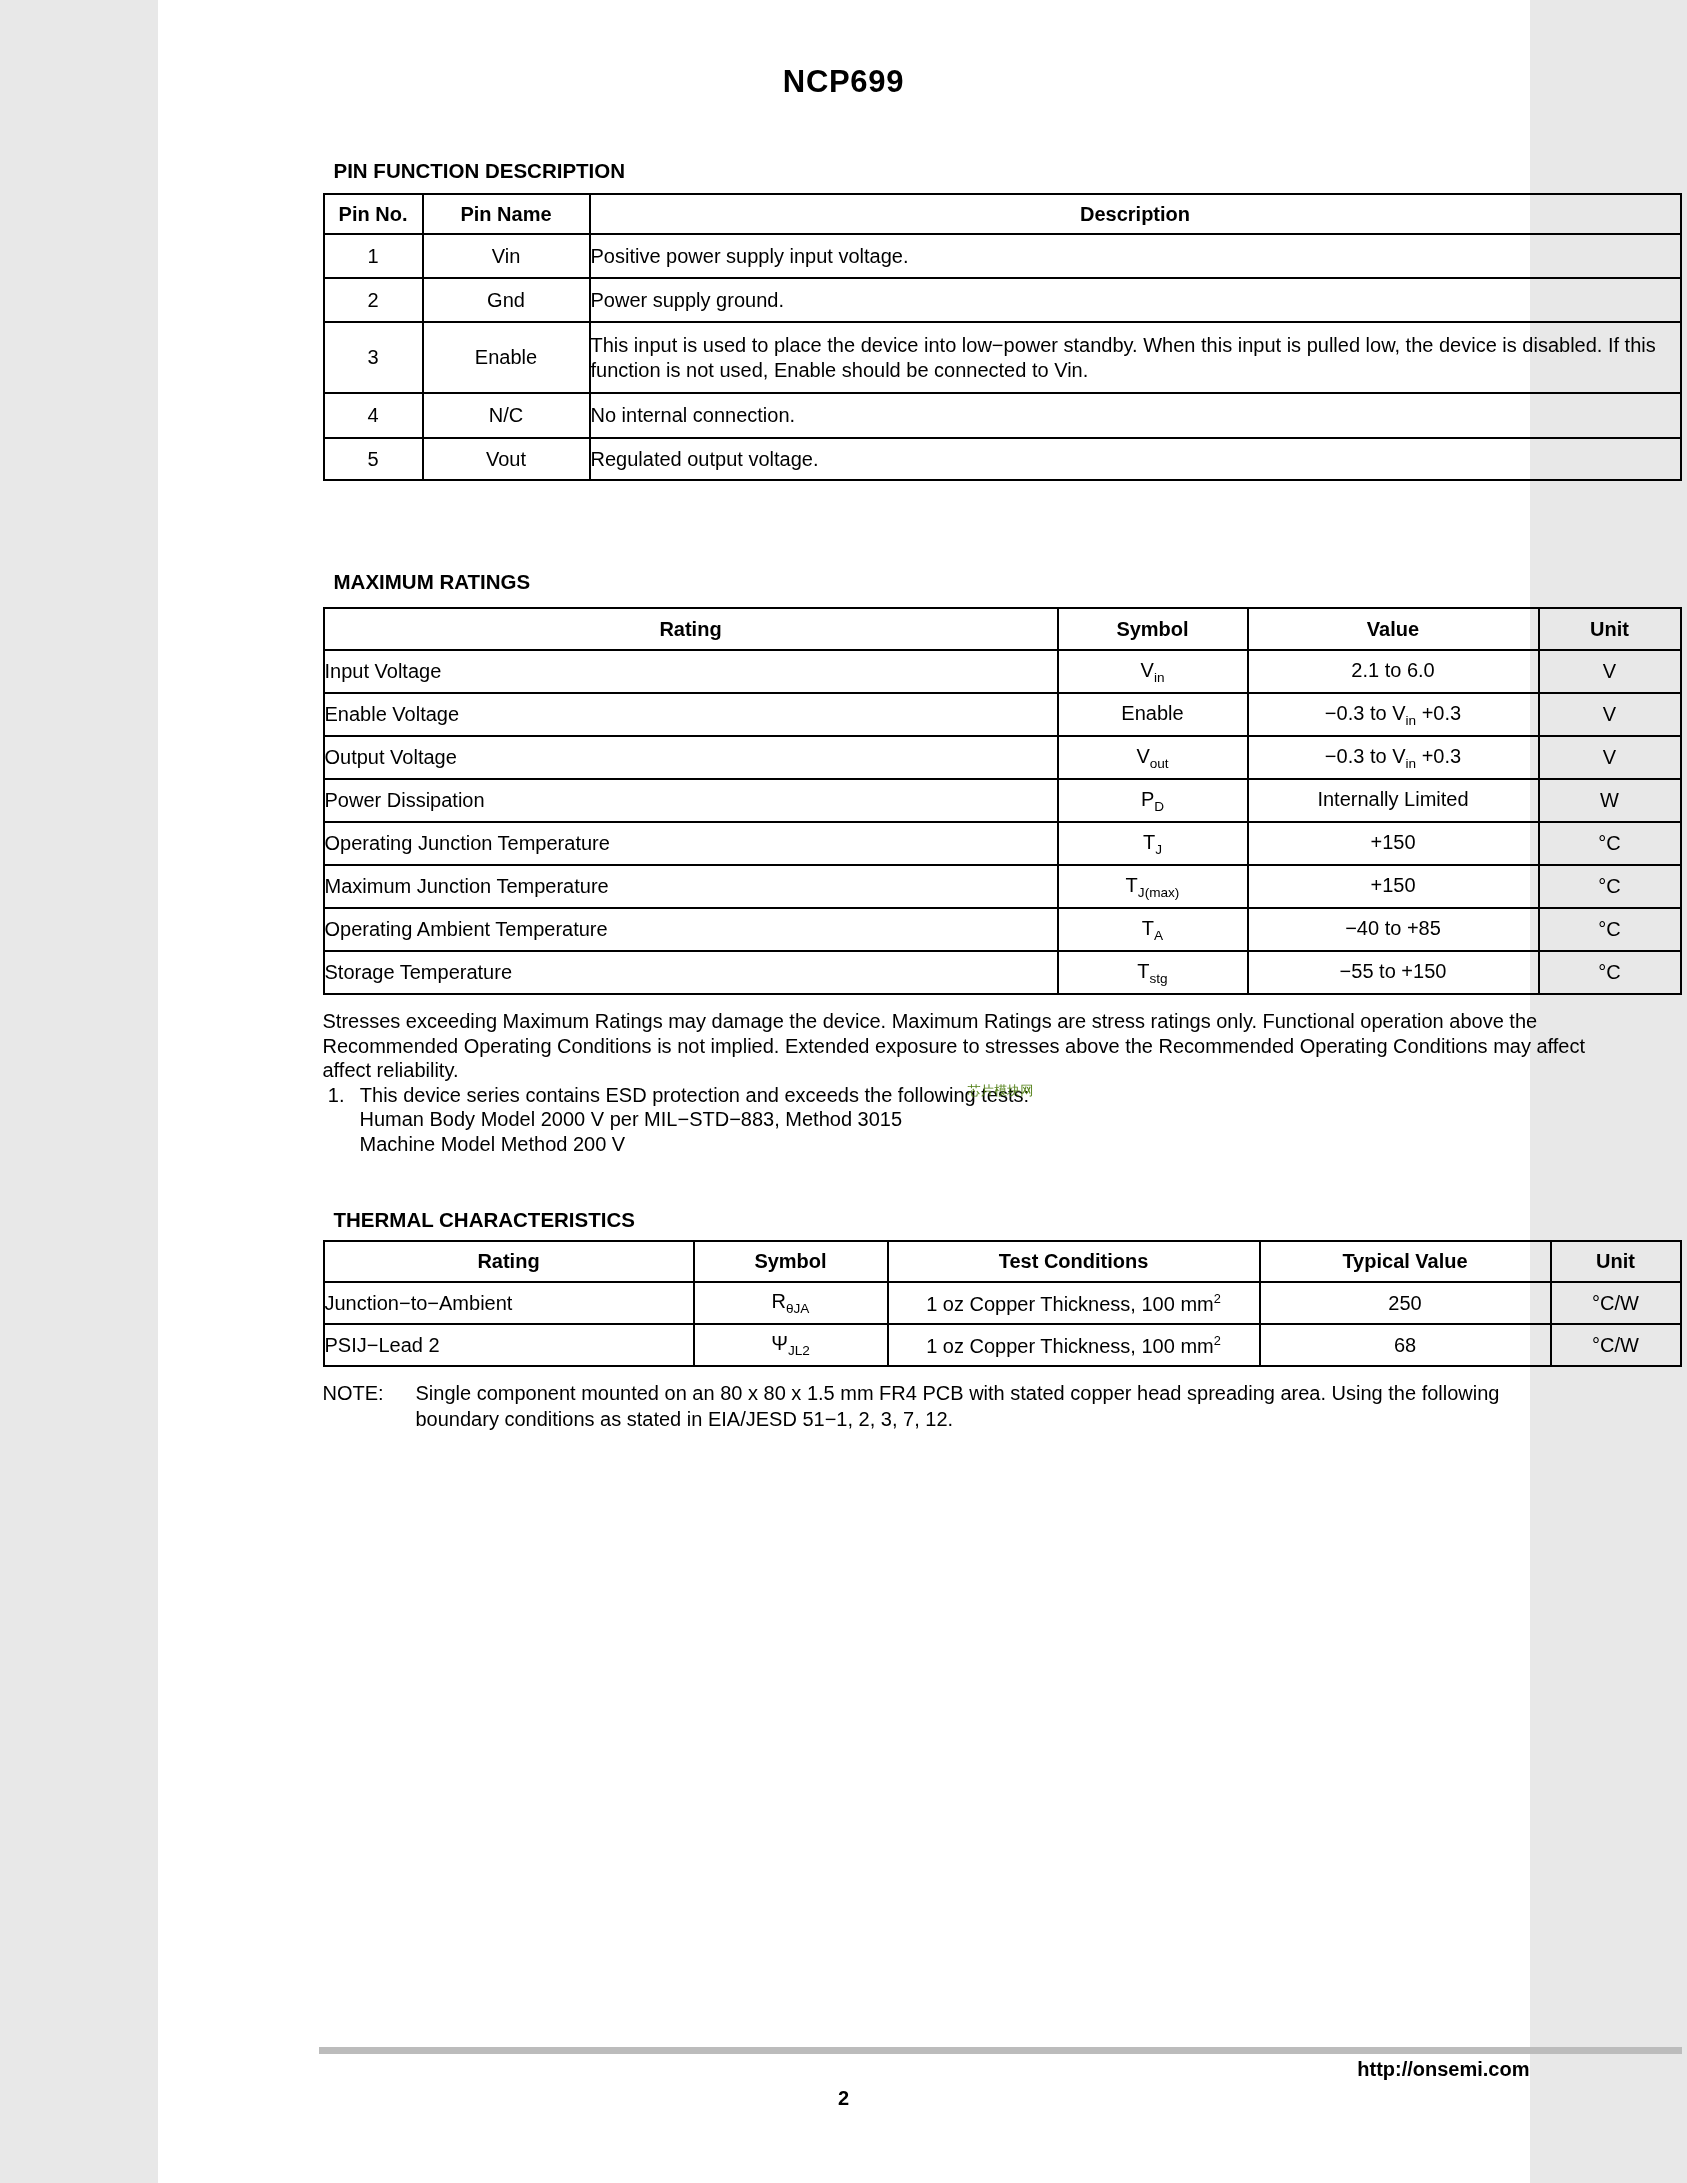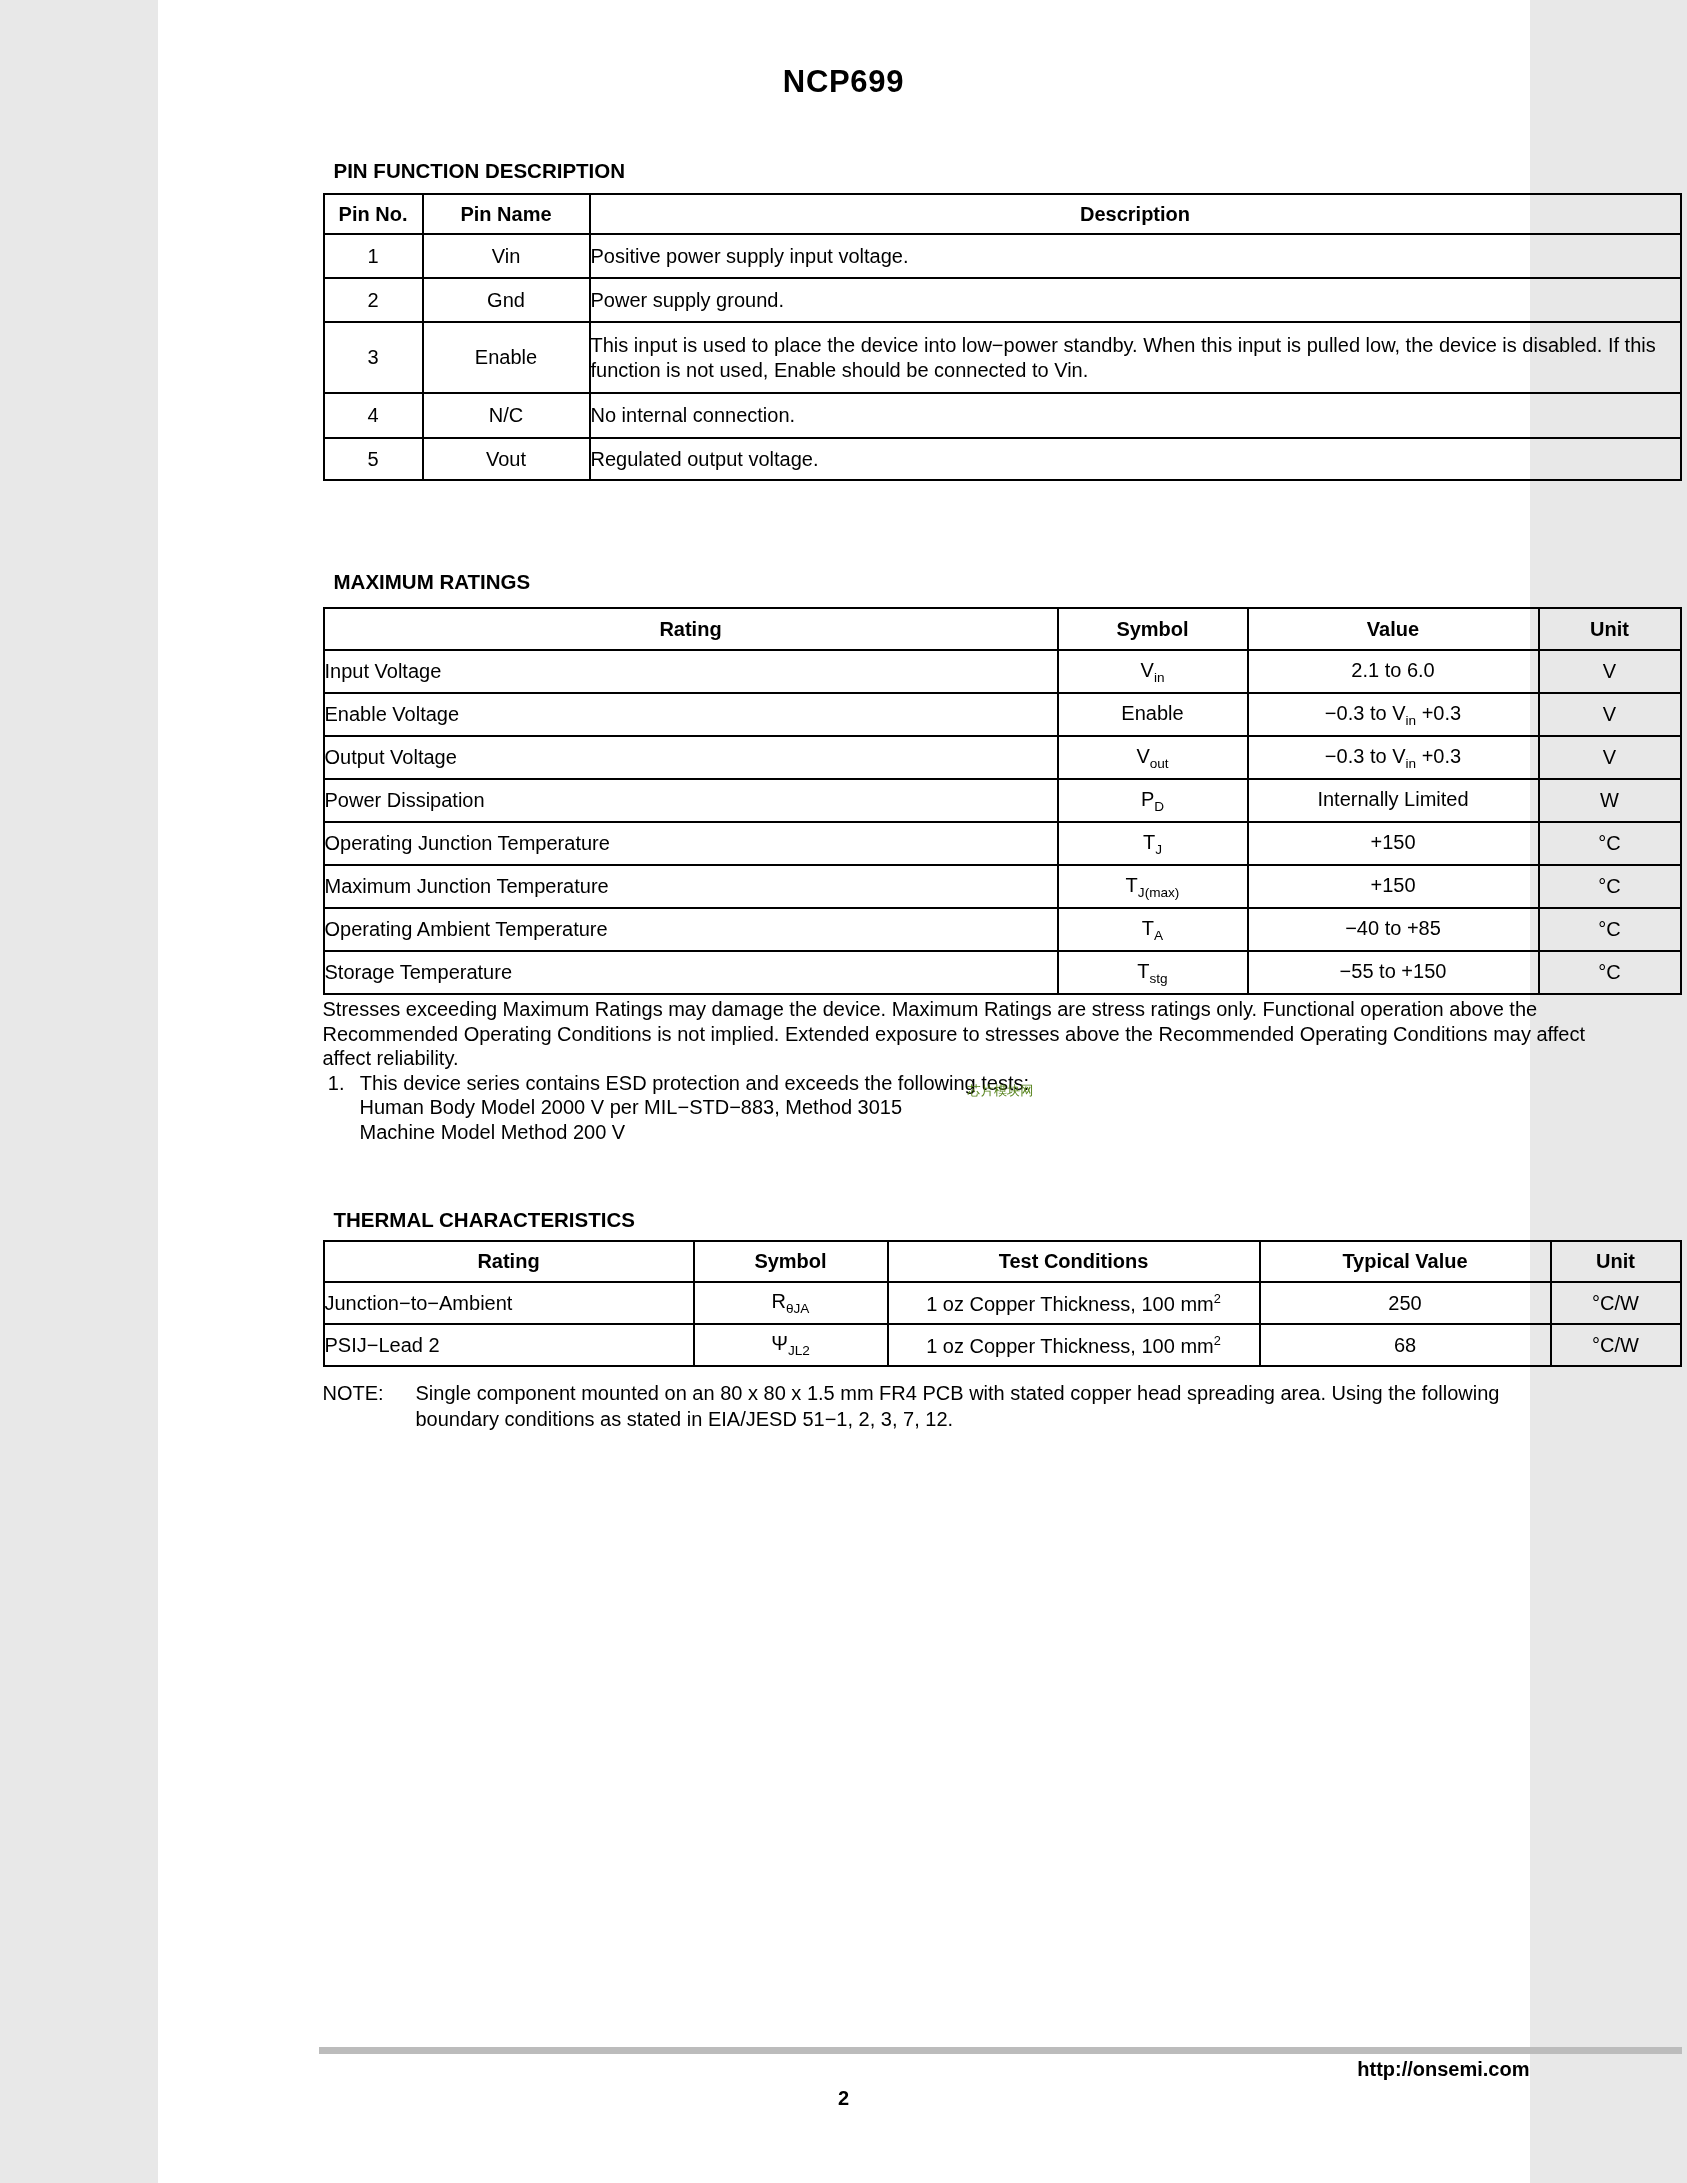--- a/index.html
+++ b/index.html
@@ -23,21 +23,21 @@
   }
   table.tbl th, table.tbl td {
     border:solid #000; border-width:2.6px 2px; padding:0;
     vertical-align:middle; overflow:hidden;
   }
   table.tbl th { font-weight:bold; text-align:center; }
   td.c { text-align:center; }
   td.l { text-align:left; padding-left:12px; padding-right:9.3px; line-height:24.5px; }
   sub { font-size:0.68em; }
   sup { font-size:0.64em; }
-  .flow { position:absolute; left:165px; width:1363px; line-height:24.5px; }
+  .flow { position:absolute; left:165px; width:1363px; line-height:24.5px;margin-top:12px; }
   .flow div { min-height:24.5px; }
   .note-row { margin-left:5.3px; }
   .nlab { display:inline-block; width:32px; }
   .nsub { margin-left:37px; }
   .note-block { position:absolute; left:165px; width:1363px; line-height:26px; }
   .note-label { display:inline-block; width:93px; vertical-align:top; }
   .note-text-line1 { display:inline-block; }
   .note-text-line2 { margin-left:93px; }
   .watermark {
     position:absolute; left:810px; top:1082px;

